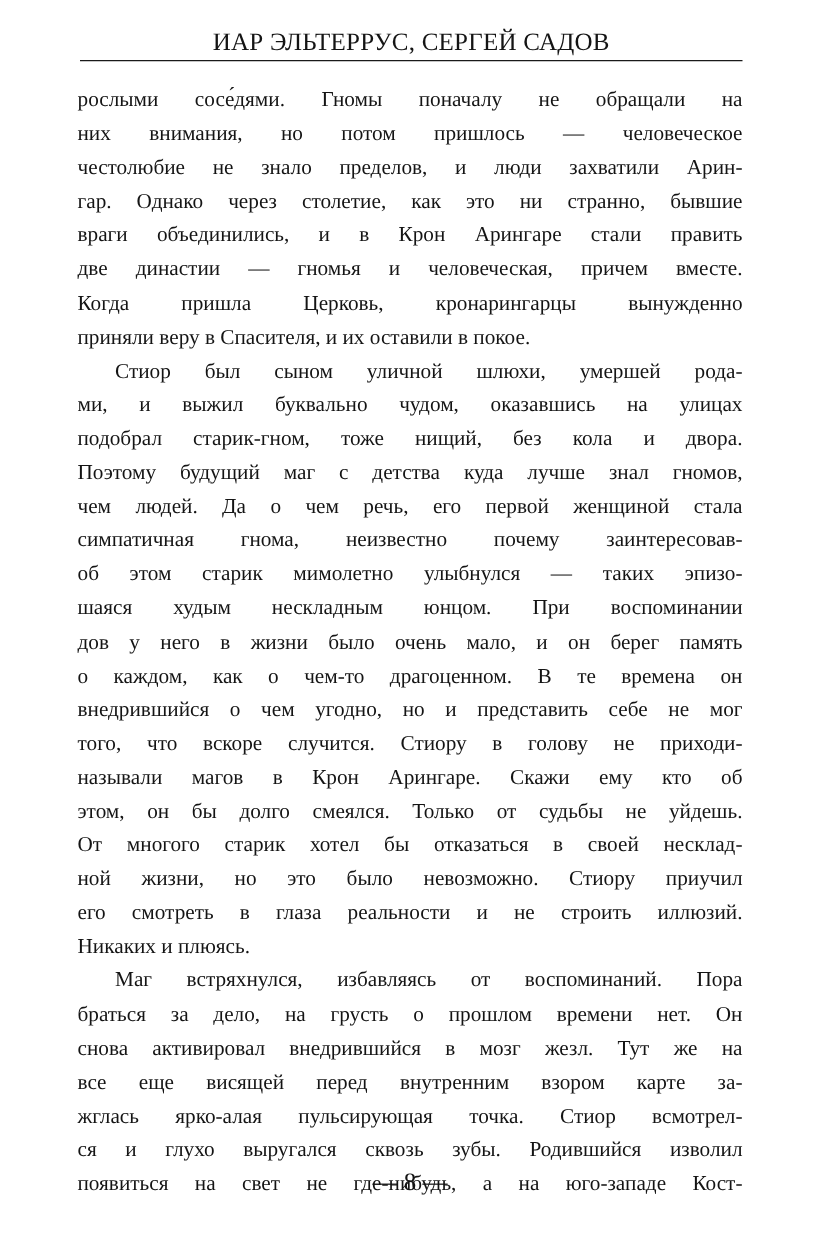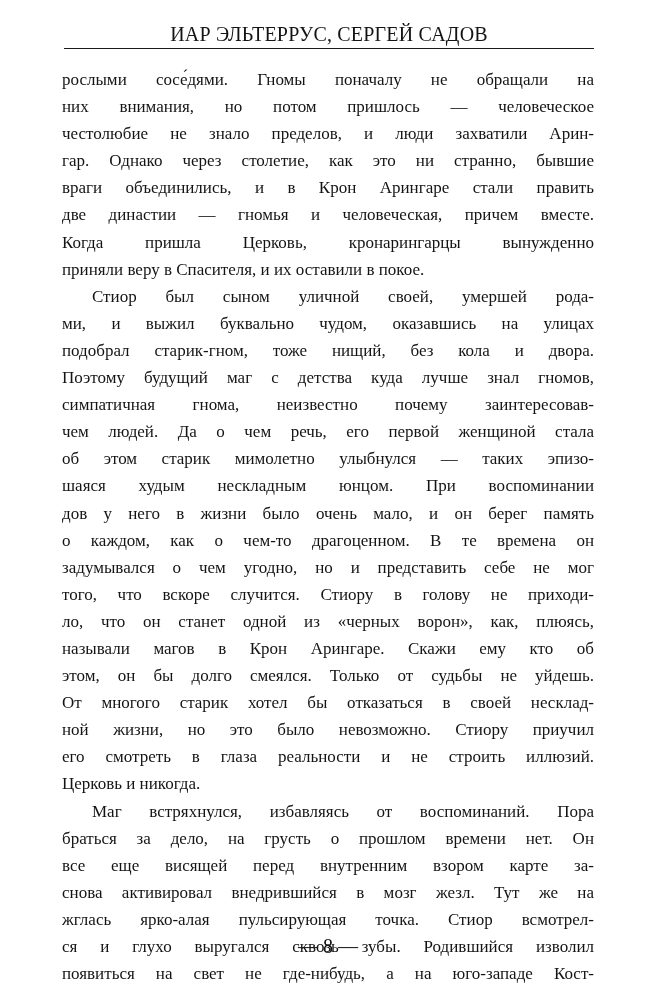--- a/index.html
+++ b/index.html
@@ -81,43 +81,42 @@
 
     <span class="line">рослыми сосе́дями. Гномы поначалу не обращали на</span>
     <span class="line">них внимания, но потом пришлось — человеческое</span>
     <span class="line">честолюбие не знало пределов, и люди захватили Арин-</span>
     <span class="line">гар. Однако через столетие, как это ни странно, бывшие</span>
     <span class="line">враги объединились, и в Крон Арингаре стали править</span>
     <span class="line">две династии — гномья и человеческая, причем вместе.</span>
     <span class="line">Когда пришла Церковь, кронарингарцы вынужденно</span>
     <span class="line last">приняли веру в Спасителя, и их оставили в покое.</span>
 
-    <span class="line indent">Стиор был сыном уличной своей, умершей рода-</span>
+    <span class="line indent">Стиор был сыном уличной шлюхи, умершей рода-</span>
     <span class="line">ми, и выжил буквально чудом, оказавшись на улицах</span>
     <span class="line">подобрал старик-гном, тоже нищий, без кола и двора.</span>
     <span class="line">Поэтому будущий маг с детства куда лучше знал гномов,</span>
+    <span class="line">чем людей. Да о чем речь, его первой женщиной стала</span>
     <span class="line">симпатичная гнома, неизвестно почему заинтересовав-</span>
-    <span class="line">чем людей. Да о чем речь, его первой женщиной стала</span>
     <span class="line">об этом старик мимолетно улыбнулся — таких эпизо-</span>
     <span class="line">шаяся худым нескладным юнцом. При воспоминании</span>
     <span class="line">дов у него в жизни было очень мало, и он берег память</span>
     <span class="line">о каждом, как о чем-то драгоценном. В те времена он</span>
-    <span class="line">задумывался о чем угодно, но и представить себе не мог</span>
+    <span class="line">внедрившийся о чем угодно, но и представить себе не мог</span>
     <span class="line">того, что вскоре случится. Стиору в голову не приходи-</span>
-    <span class="line">ло, что он станет одной из «черных ворон», как, плюясь,</span>
     <span class="line">называли магов в Крон Арингаре. Скажи ему кто об</span>
     <span class="line">этом, он бы долго смеялся. Только от судьбы не уйдешь.</span>
     <span class="line">От многого старик хотел бы отказаться в своей несклад-</span>
     <span class="line">ной жизни, но это было невозможно. Стиору приучил</span>
     <span class="line">его смотреть в глаза реальности и не строить иллюзий.</span>
-    <span class="line last">Церковь и никогда.</span>
+    <span class="line last">Никаких и плюясь.</span>
 
     <span class="line indent">Маг встряхнулся, избавляясь от воспоминаний. Пора</span>
     <span class="line">браться за дело, на грусть о прошлом времени нет. Он</span>
+    <span class="line">снова активировал внедрившийся в мозг жезл. Тут же на</span>
     <span class="line">все еще висящей перед внутренним взором карте за-</span>
-    <span class="line">снова активировал внедрившийся в мозг жезл. Тут же на</span>
     <span class="line">жглась ярко-алая пульсирующая точка. Стиор всмотрел-</span>
     <span class="line">ся и глухо выругался сквозь зубы. Родившийся изволил</span>
     <span class="line">появиться на свет не где-нибудь, а на юго-западе Кост-</span>
   </div>
 
   <div class="folio">— 8 —</div>
 </div>
 
 </body></html>

